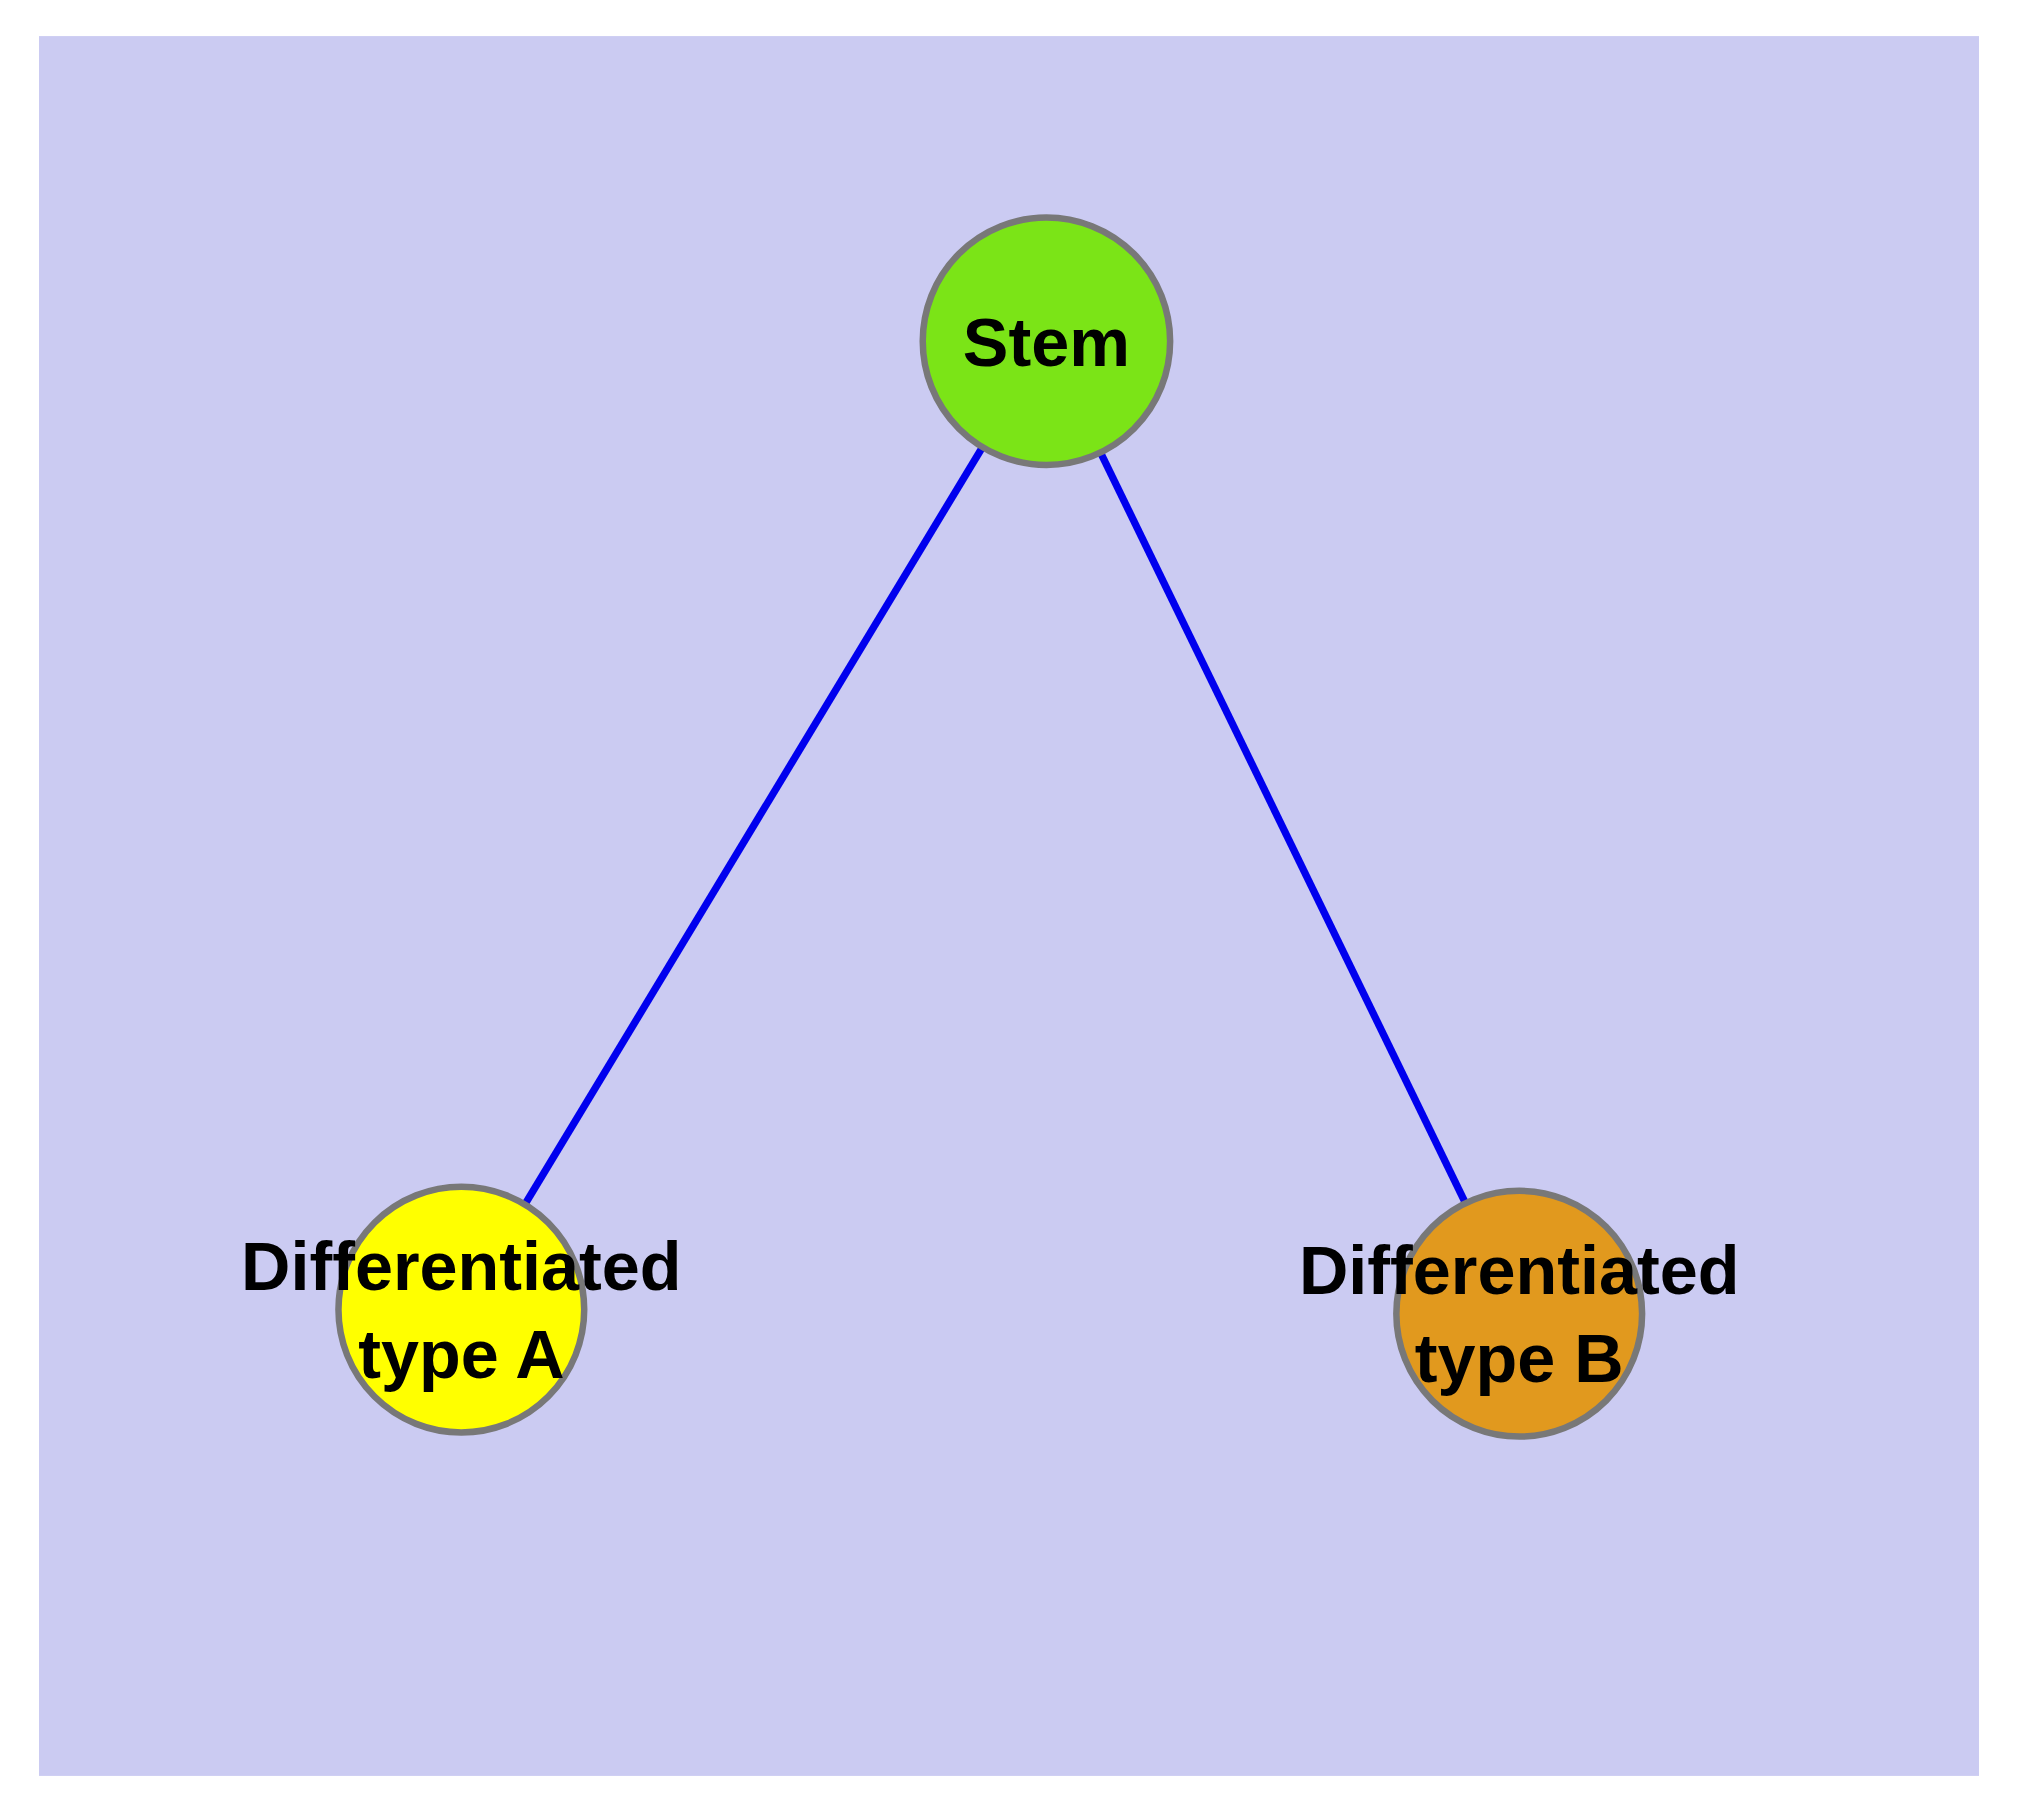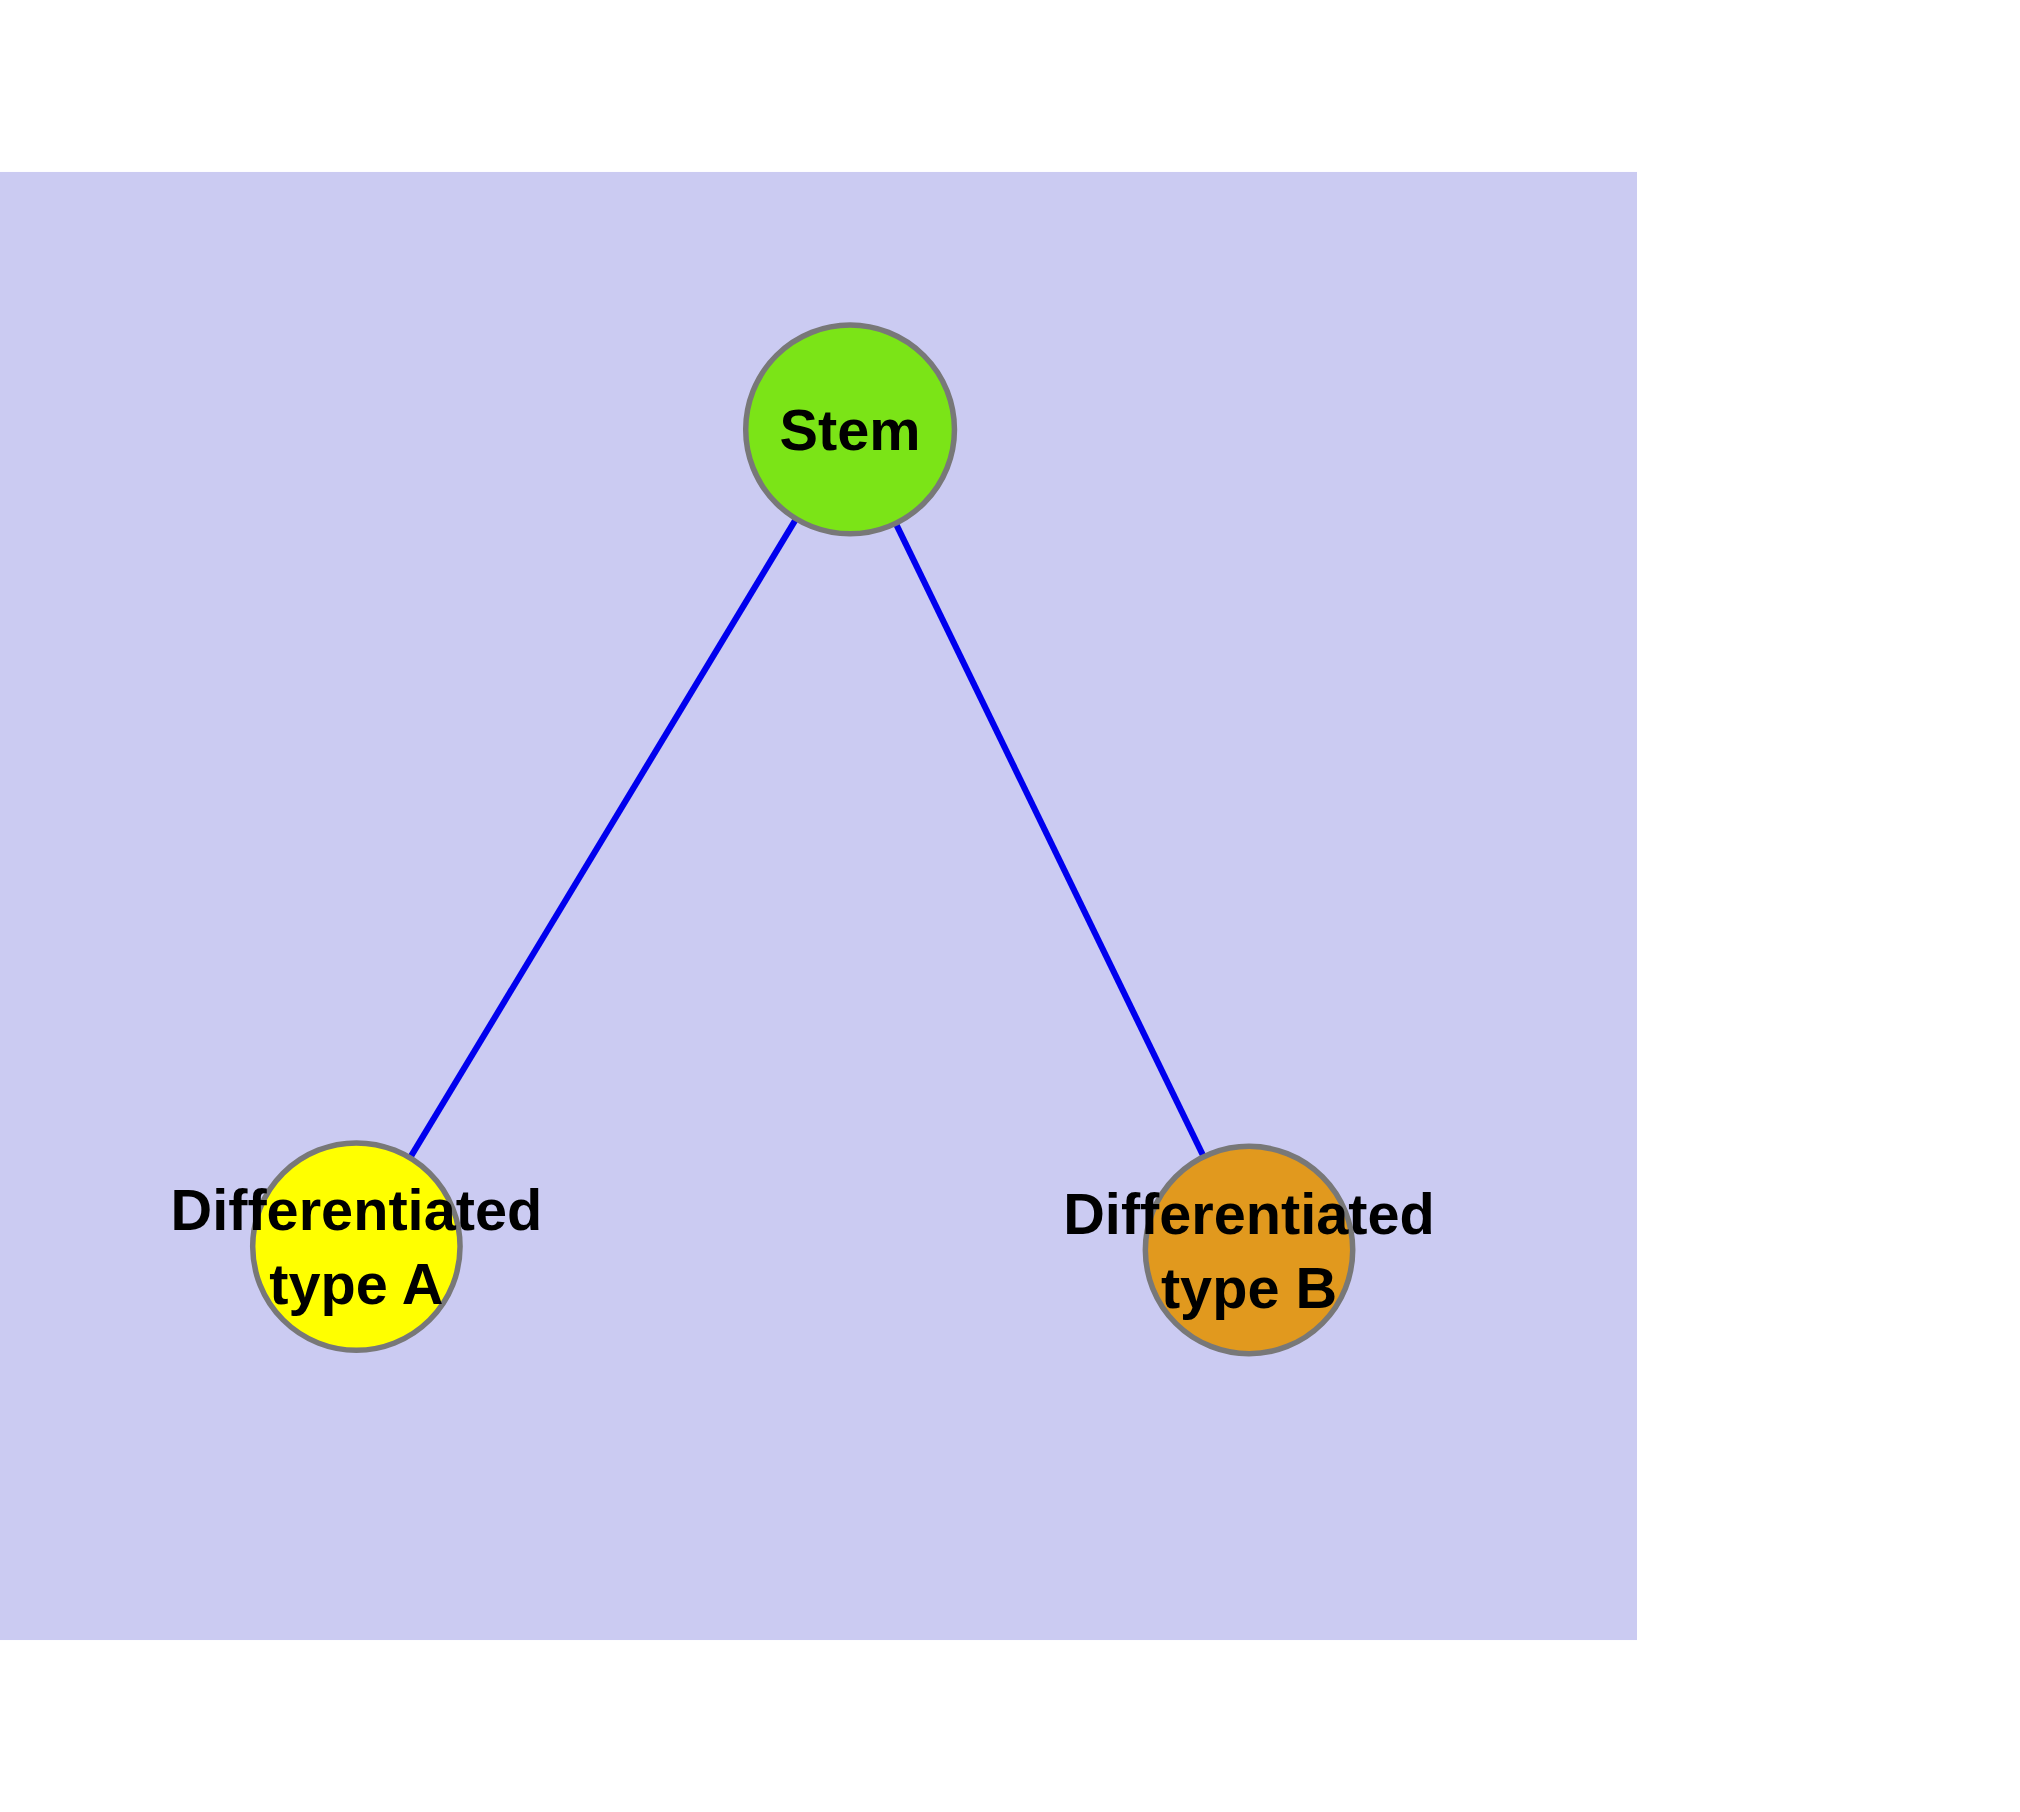--- a/index.html
+++ b/index.html
@@ -1,22 +1,23 @@
 <!DOCTYPE html>
 <html style="font-size:13.6px"><head>
 <meta charset="utf-8">
 <style>
   html, body {
     margin: 0;
     padding: 0;
   }
   .stage {
-    width: 1637px;
+    width: 1940px;
     height: 1812px;
     overflow: hidden;
+    margin-left: 39px;
   }
   svg {
     display: block;
     width: 100%;
     height: 100%;
   }
   svg text {
     font-family: "Liberation Sans", sans-serif;
     font-weight: bold;
   }

